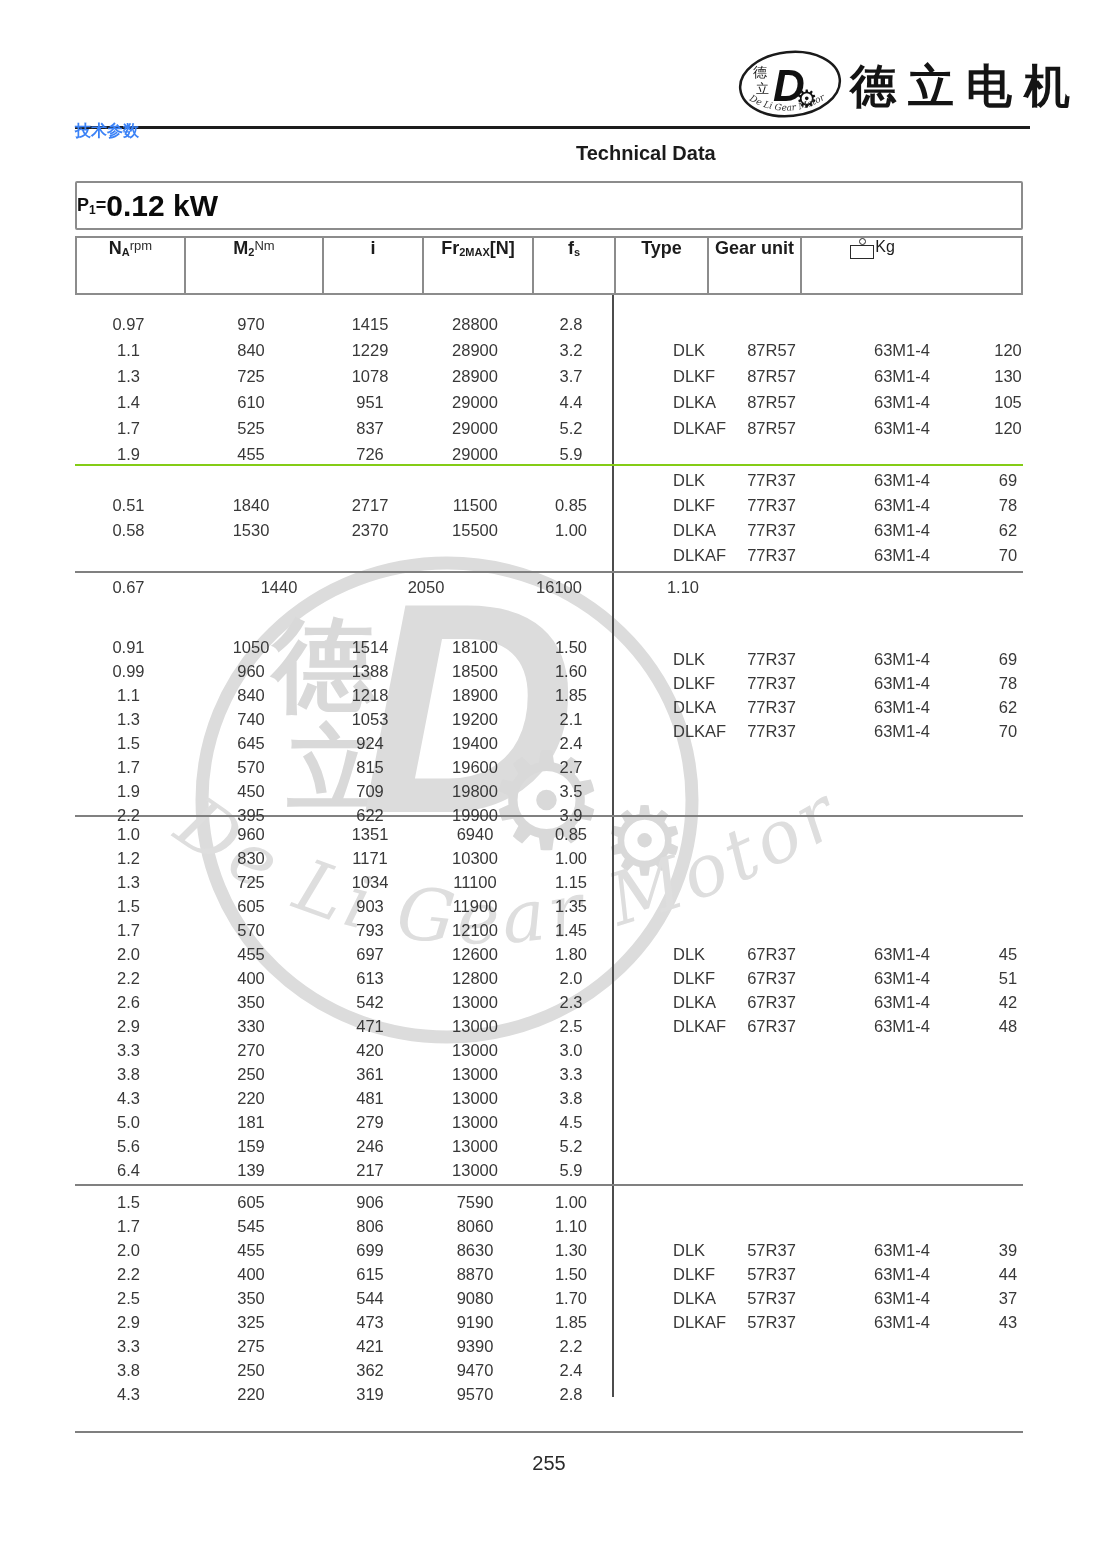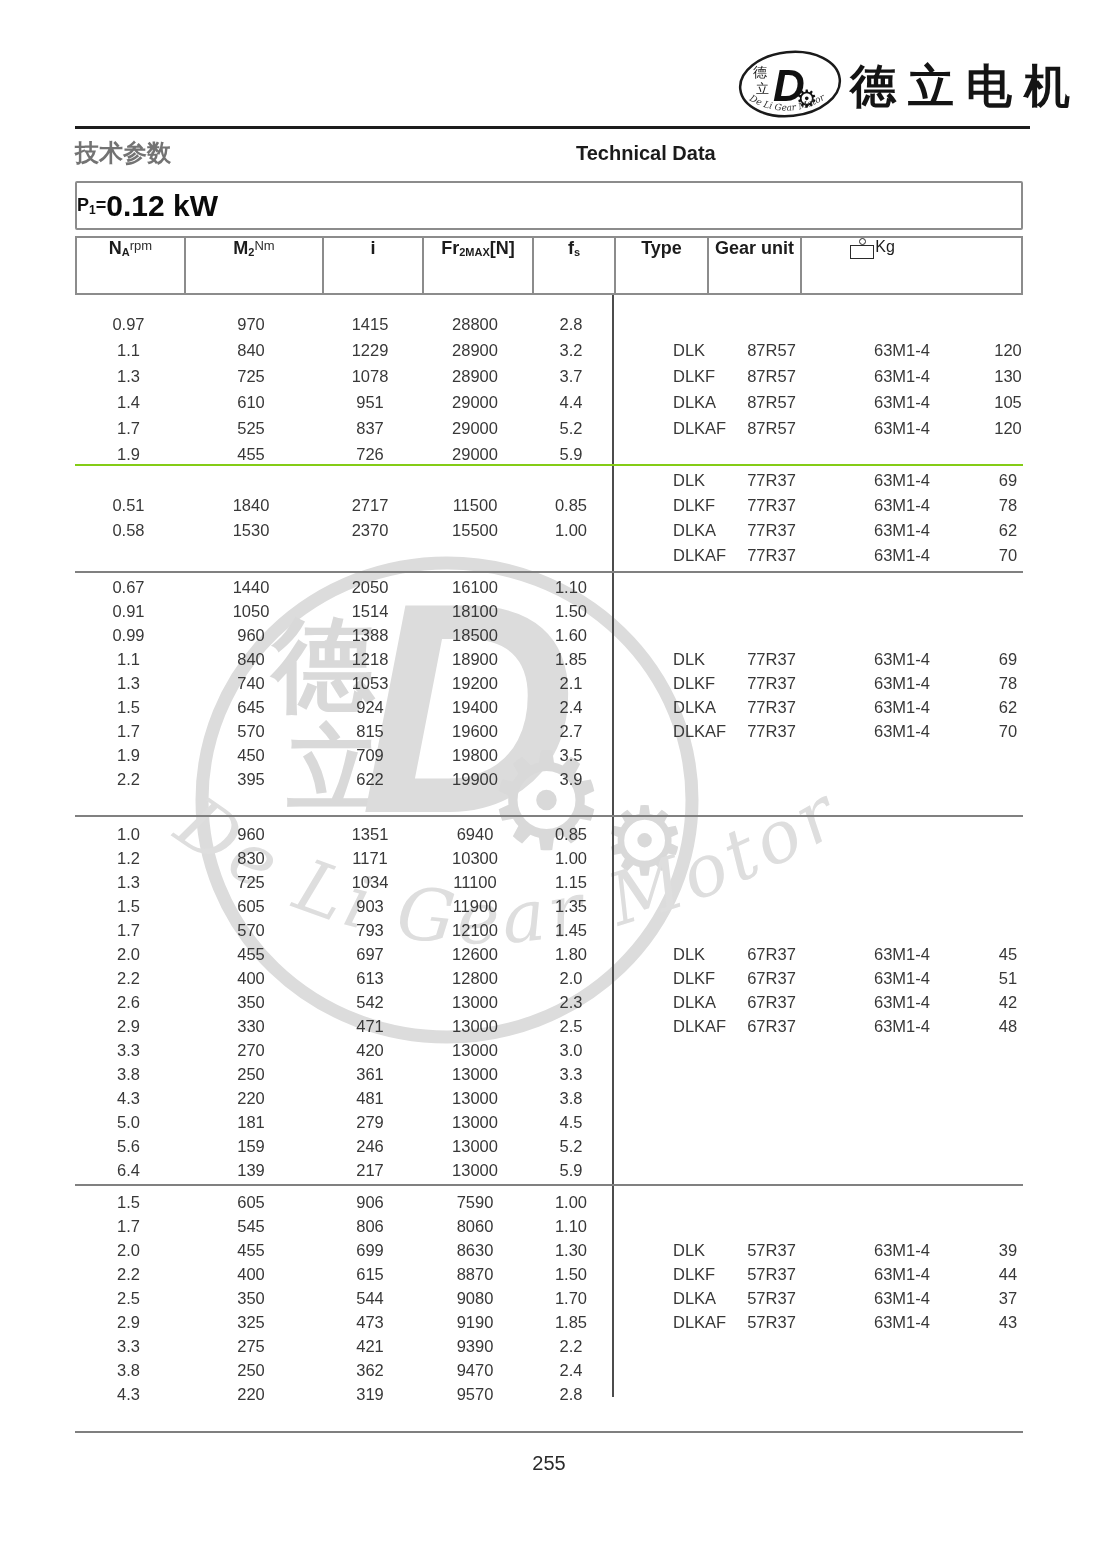--- a/index.html
+++ b/index.html
@@ -7,21 +7,21 @@
        font-family:"Liberation Sans", sans-serif;color:#333;}
 
   
   .wm{position:absolute;left:0;top:0;z-index:0;}
 
   
   .logo-svg{position:absolute;left:733px;top:44px;z-index:2;}
   .brand{position:absolute;left:850px;top:56px;font-family:"DejaVu Serif", serif;
          font-weight:bold;font-size:46px;letter-spacing:12px;color:#141414;z-index:2;}
   .top-rule{position:absolute;left:75px;top:126px;width:955px;height:3px;background:#1c1c1c;z-index:2;}
-  .title-cn{position:absolute;left:75px;top:137px;font-size:24px;font-weight:bold;color:#737373;z-index:2;}
+  .title-cn{position:absolute;left:75px;top:121px;font-size:16px;font-weight:bold;color:#3b82f6;z-index:2;}
   .title-en{position:absolute;left:576px;top:142px;font-size:20px;font-weight:bold;color:#1b1b1b;z-index:2;}
 
   
   .power-box{position:absolute;left:75px;top:181px;width:948px;height:49px;box-sizing:border-box;
              border:2px solid #8c8c8c;border-radius:2px;background:#fff;z-index:1;
              display:flex;align-items:center;justify-content:flex-start;}
   .power-prefix{font-size:18px;font-weight:bold;color:#111;}
   .power-prefix .sub{font-size:12px;vertical-align:-3px;}
   .power-value{font-size:30px;font-weight:900;color:#0a0a0a;letter-spacing:0;}
 
@@ -245,28 +245,28 @@
         <div class="rrow" style="height: 25px;">
           <div class="rcell c-type">DLKAF</div>
           <div class="rcell c-gear">77R37</div>
           <div class="rcell c-motor">63M1-4</div>
           <div class="rcell c-kg">70</div>
         </div>
       </div>
     </div>
     <div class="block sep-gray" style="height: 244px;">
       <div class="left-rows" style="padding-top: 2px;">
-        <div class="lrow" style="height: 24px;">
+        <div class="lrow" style="height: 24px; gap: 28px;">
           <div class="lcell">0.67</div>
           <div class="lcell">1440</div>
           <div class="lcell">2050</div>
           <div class="lcell">16100</div>
           <div class="lcell">1.10</div>
         </div>
-        <div class="lrow" style="height: 24px;">
+        <div class="lrow" style="height: 24px; margin-top: 36px;">
           <div class="lcell">0.91</div>
           <div class="lcell">1050</div>
           <div class="lcell">1514</div>
           <div class="lcell">18100</div>
           <div class="lcell">1.50</div>
         </div>
         <div class="lrow" style="height: 24px;">
           <div class="lcell">0.99</div>
           <div class="lcell">960</div>
           <div class="lcell">1388</div>

